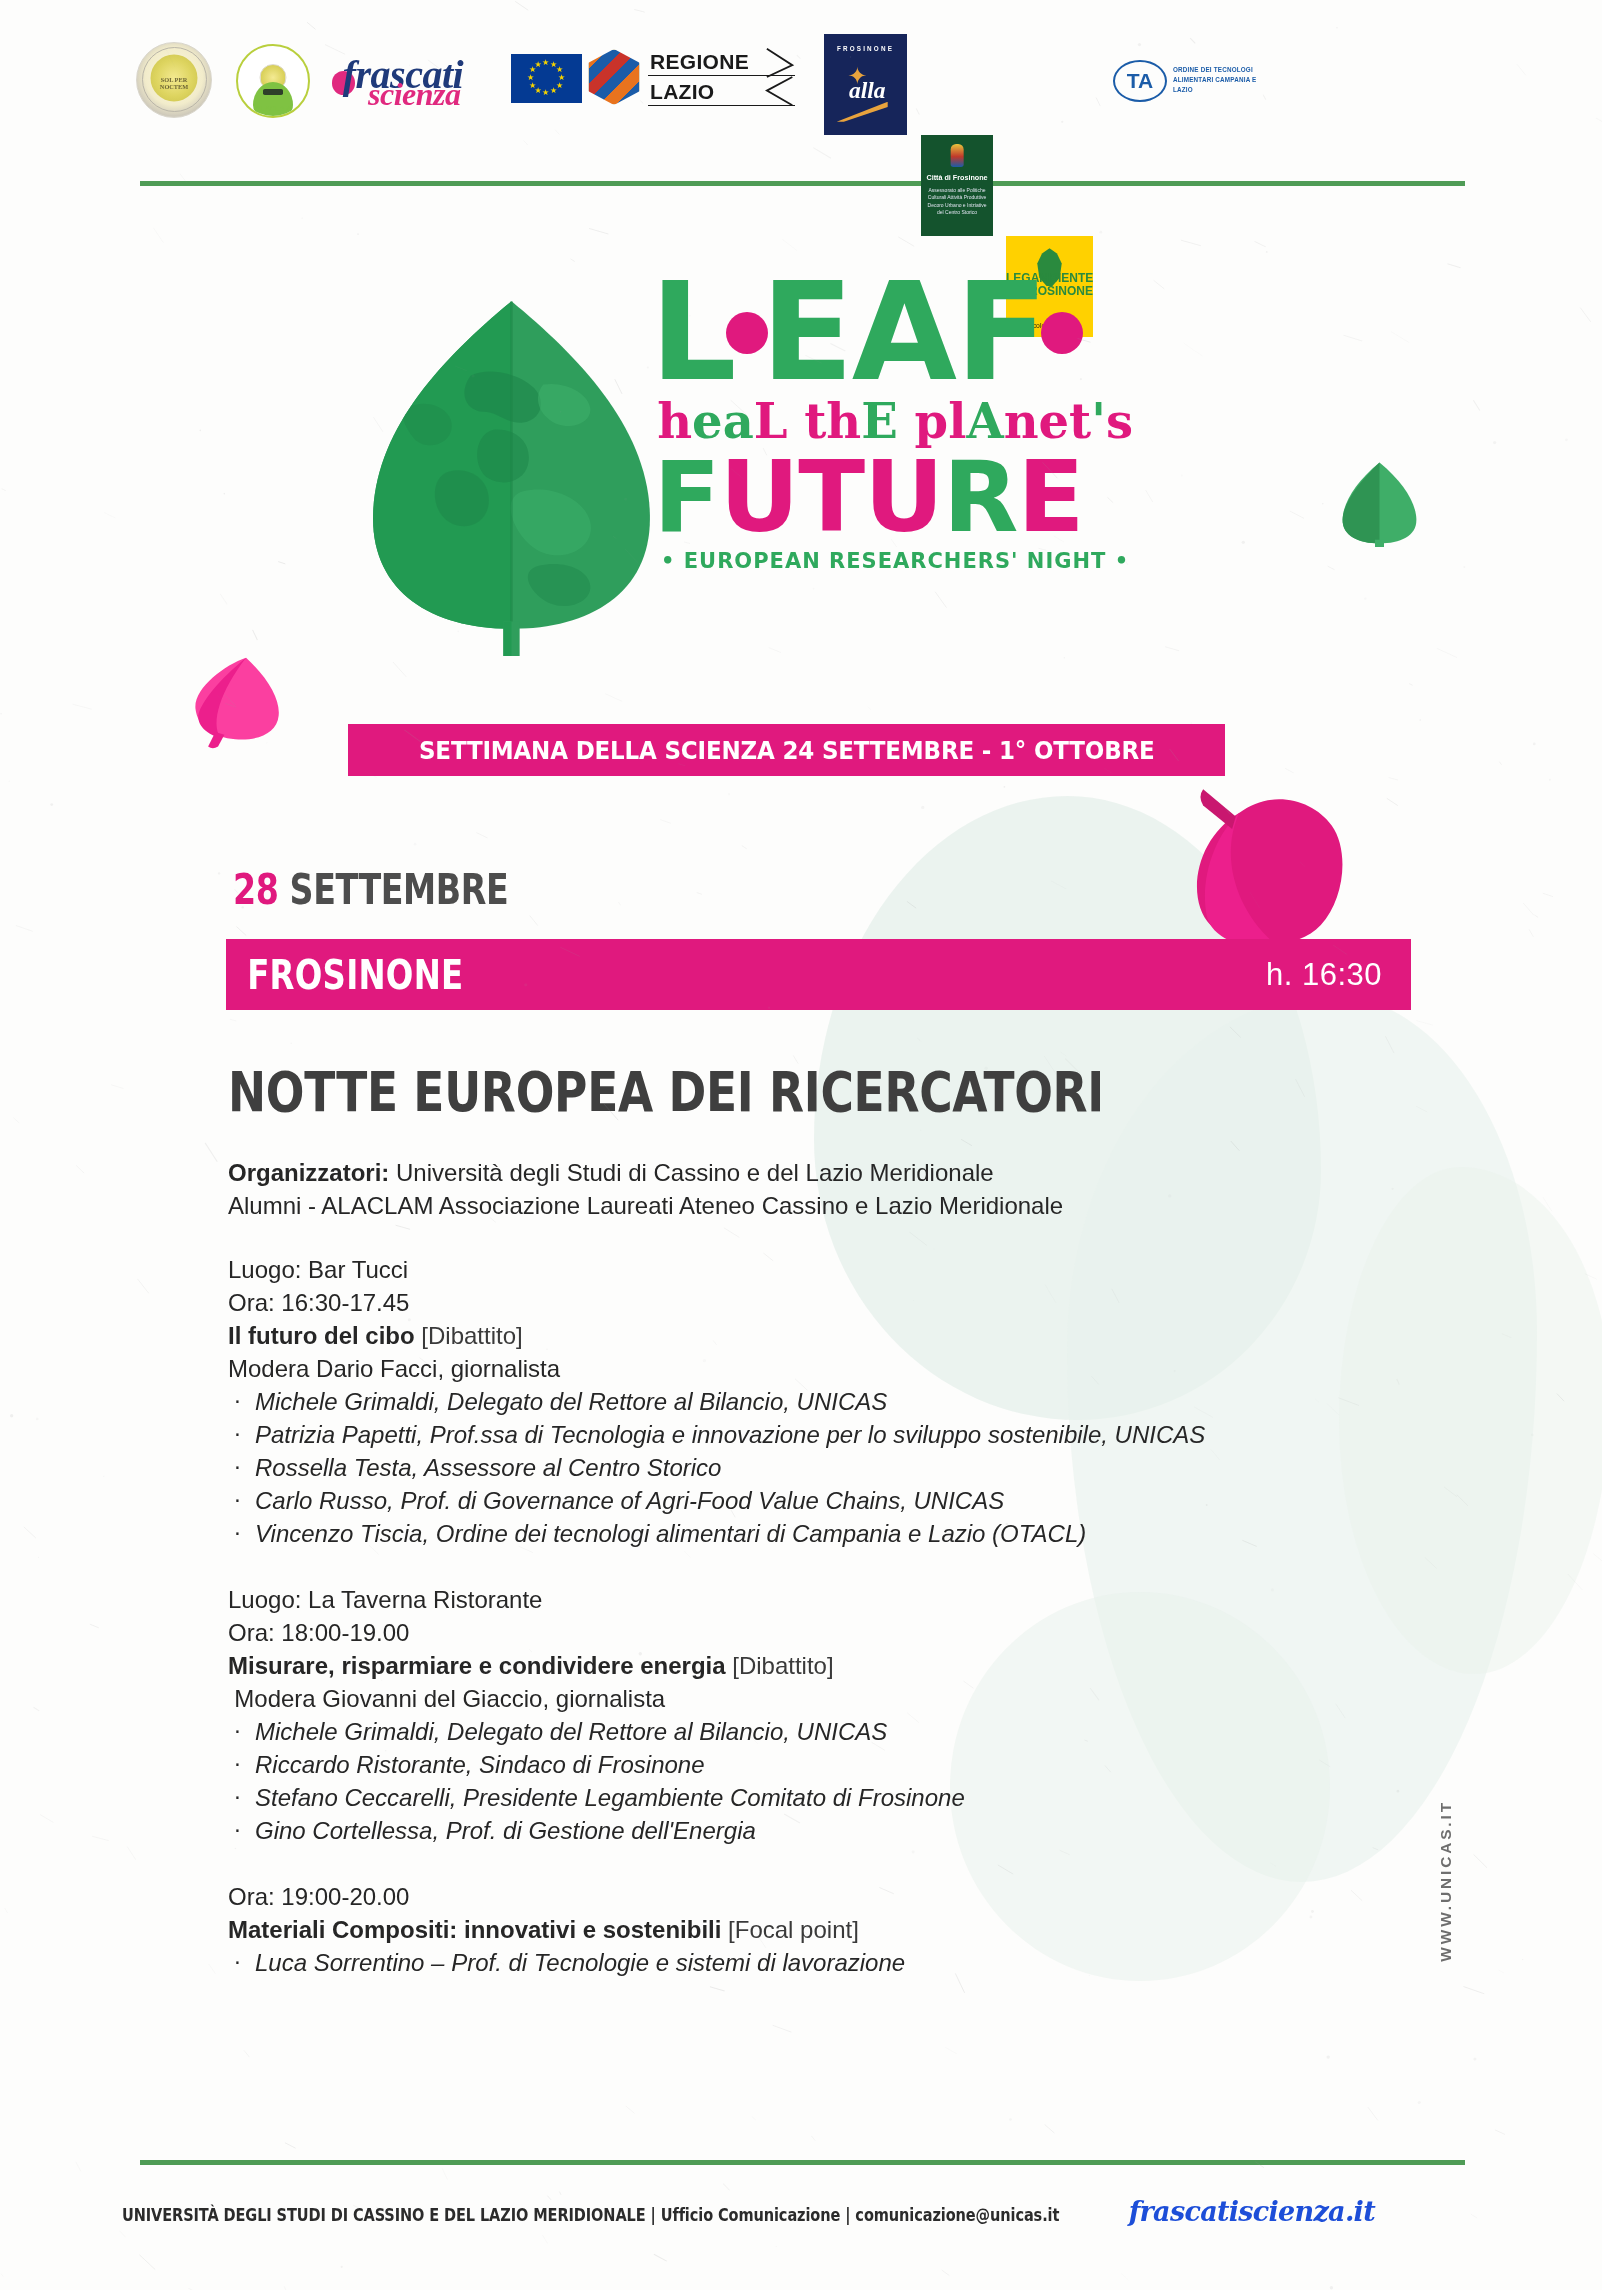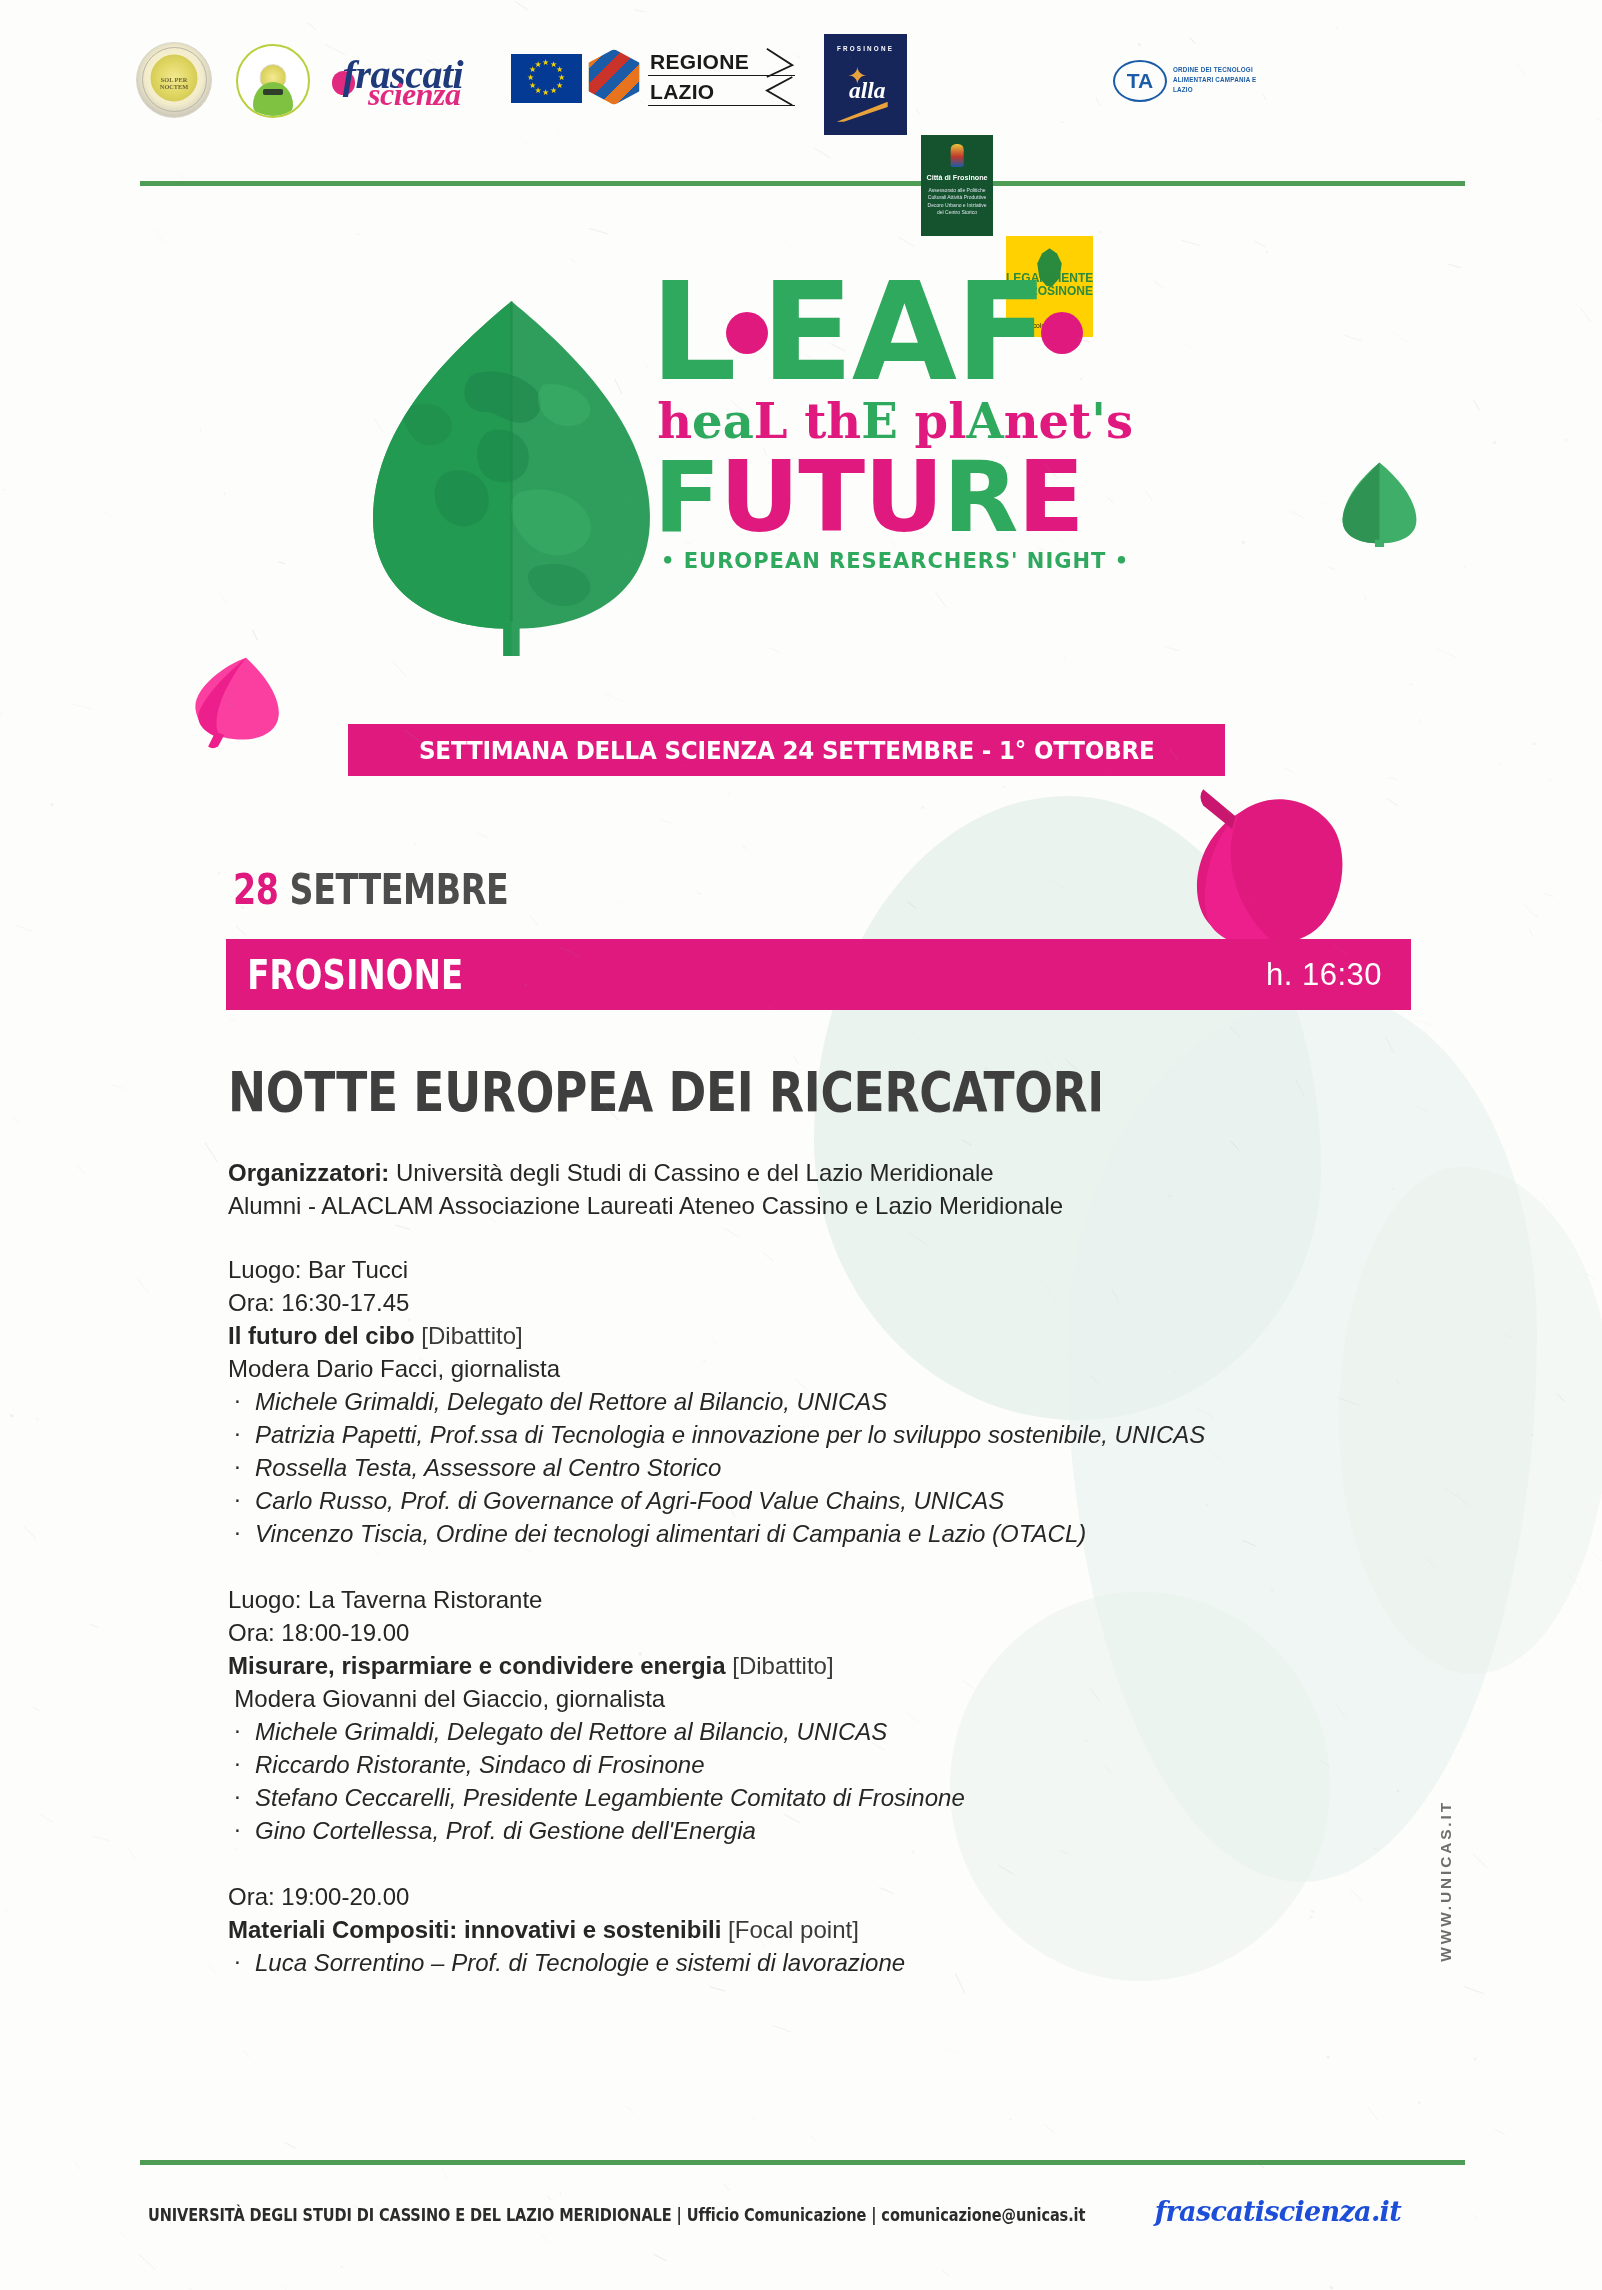--- a/index.html
+++ b/index.html
@@ -482,21 +482,21 @@
     font-size: 15.4px;
     font-weight: bold;
     letter-spacing: 2.9px;
     writing-mode: vertical-rl;
     transform: rotate(180deg);
   }
 
   
   .footer {
     position: absolute;
-    left: 148px; top: 2196px;
+    left: 122px; top: 2196px;
     width: 1330px;
     z-index: 25;
     display: flex; align-items: baseline;
   }
   .footer .fline {
     color: #2b2b2b;
     font-family: "DejaVu Sans Condensed", "Liberation Sans Narrow", "Liberation Sans", sans-serif;
     font-weight: bold;
     font-size: 17px;
     letter-spacing: -0.1px;

